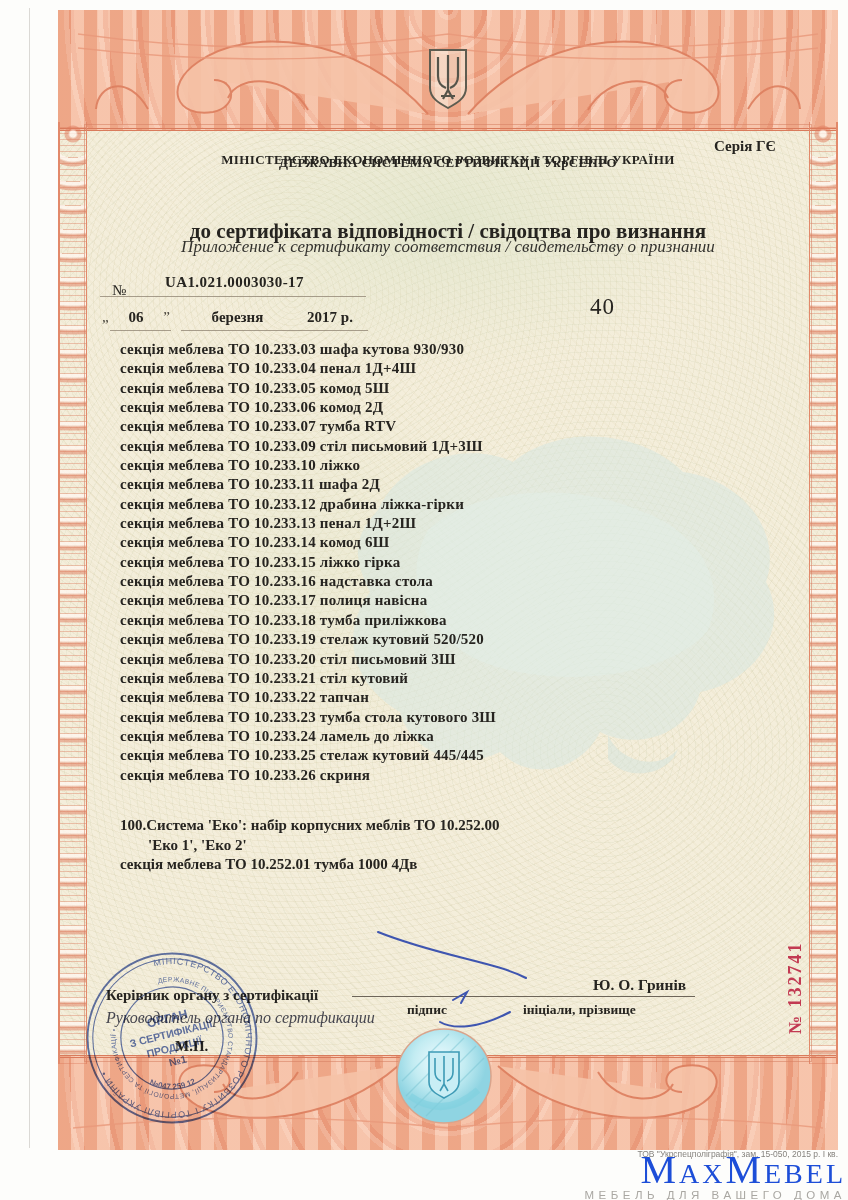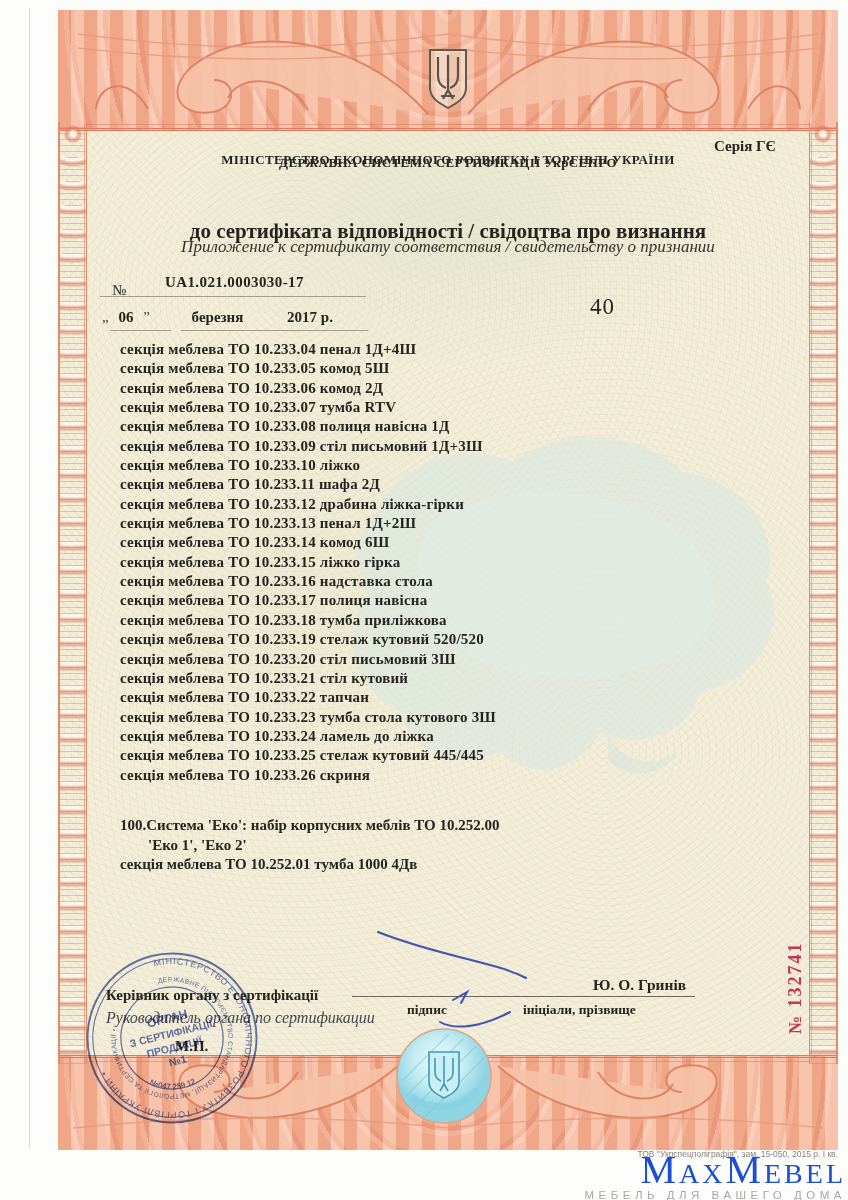--- a/index.html
+++ b/index.html
@@ -150,34 +150,34 @@
     <div class="c ministry2">ДЕРЖАВНА СИСТЕМА СЕРТИФІКАЦІЇ УкрСЕПРО</div>
     <div class="c sub-ua">до сертифіката відповідності / свідоцтва про визнання</div>
     <div class="c sub-ru">Приложение к сертификату соответствия / свидетельству о признании</div>
 
     <div class="lbl-no">№</div>
     <div class="cert-no">UA1.021.0003030-17</div>
     <div class="rule" style="left:42px;top:286px;width:266px"></div>
     <div class="page-no">40</div>
     <div class="date-row">
       <span class="q">„</span>
-      <span style="margin:0 6px">06</span>
+      <span style="margin:0 16px">06</span>
       <span class="q">”</span>
       <span style="margin-left:38px">березня</span>
       <span style="margin-left:40px">2017 р.</span>
     </div>
     <div class="rule" style="left:52px;top:320px;width:61px"></div>
     <div class="rule" style="left:123px;top:320px;width:187px"></div>
 
     <div class="items">
+        <div class="item">секція меблева ТО 10.233.03 шафа кутова 930/930</div>
         <div class="item">секція меблева ТО 10.233.04 пенал 1Д+4Ш</div>
         <div class="item">секція меблева ТО 10.233.05 комод 5Ш</div>
         <div class="item">секція меблева ТО 10.233.06 комод 2Д</div>
         <div class="item">секція меблева ТО 10.233.07 тумба RTV</div>
-        <div class="item">секція меблева ТО 10.233.08 полиця навісна 1Д</div>
         <div class="item">секція меблева ТО 10.233.09 стіл письмовий 1Д+3Ш</div>
         <div class="item">секція меблева ТО 10.233.10 ліжко</div>
         <div class="item">секція меблева ТО 10.233.11 шафа 2Д</div>
         <div class="item">секція меблева ТО 10.233.12 драбина ліжка-гірки</div>
         <div class="item">секція меблева ТО 10.233.13 пенал 1Д+2Ш</div>
         <div class="item">секція меблева ТО 10.233.14 комод 6Ш</div>
         <div class="item">секція меблева ТО 10.233.15 ліжко гірка</div>
         <div class="item">секція меблева ТО 10.233.16 надставка стола</div>
         <div class="item">секція меблева ТО 10.233.17 полиця навісна</div>
         <div class="item">секція меблева ТО 10.233.18 тумба приліжкова</div>

